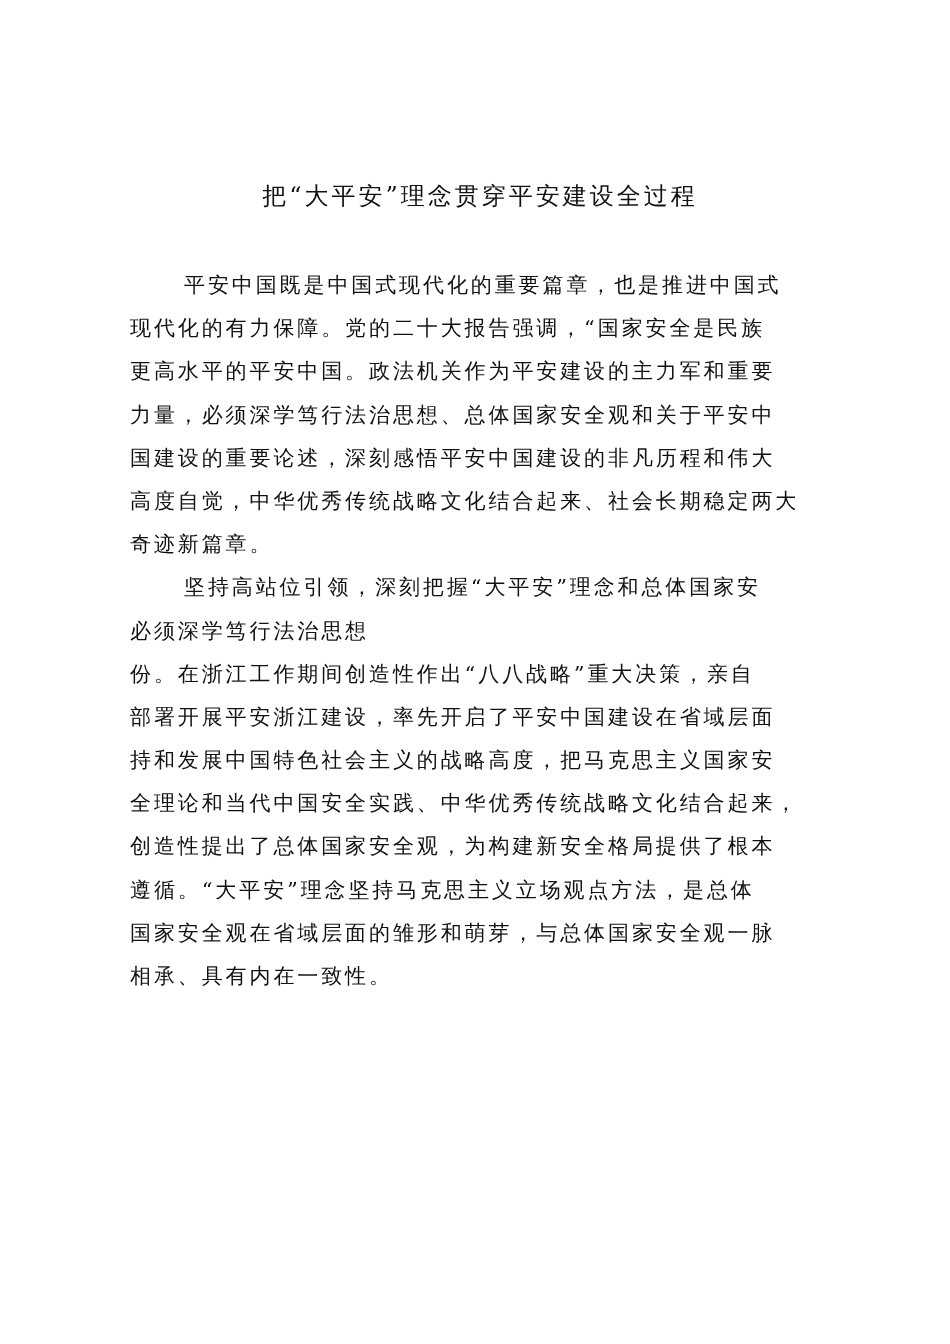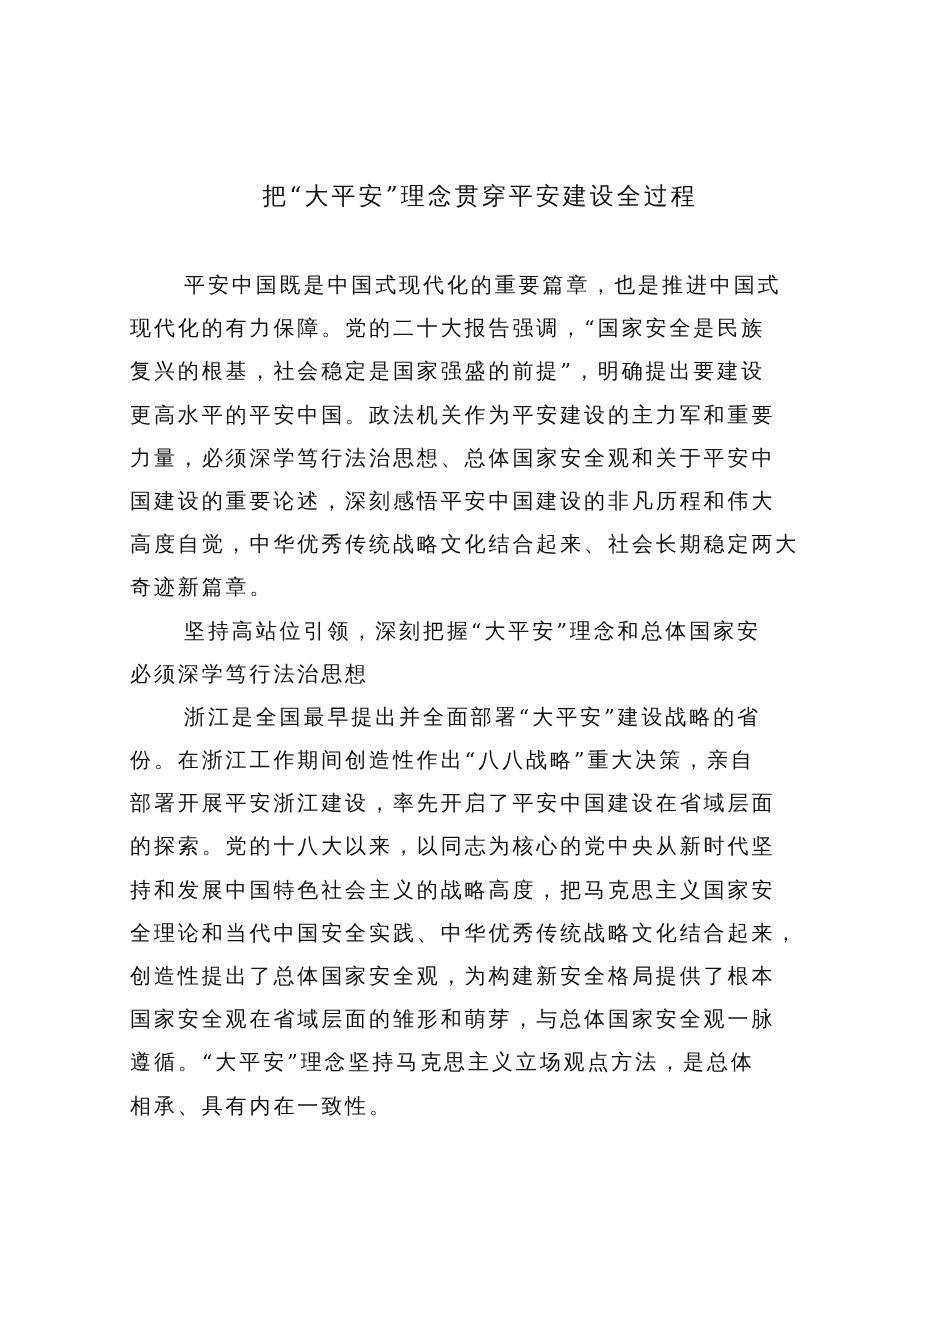--- a/index.html
+++ b/index.html
@@ -55,37 +55,34 @@
 </head>
 <body>
 
 <div class="page">
   <div class="title">把“大平安”理念贯穿平安建设全过程</div>
 
   <div class="body-text">
     <div>
       <span class="line indent">平安中国既是中国式现代化的重要篇章，也是推进中国式</span>
       <span class="line">现代化的有力保障。党的二十大报告强调，“国家安全是民族</span>
-      <span class="line">复兴的根基，社会稳定是国家强盛的前提”，明确提出要建设</span>
       <span class="line">更高水平的平安中国。政法机关作为平安建设的主力军和重要</span>
       <span class="line">力量，必须深学笃行法治思想、总体国家安全观和关于平安中</span>
       <span class="line">国建设的重要论述，深刻感悟平安中国建设的非凡历程和伟大</span>
       <span class="line">高度自觉，中华优秀传统战略文化结合起来、社会长期稳定两大</span>
       <span class="line">奇迹新篇章。</span>
     </div>
     <div>
       <span class="line indent">坚持高站位引领，深刻把握“大平安”理念和总体国家安</span>
       <span class="line">必须深学笃行法治思想</span>
     </div>
     <div>
-      <span class="line indent">浙江是全国最早提出并全面部署“大平安”建设战略的省</span>
       <span class="line">份。在浙江工作期间创造性作出“八八战略”重大决策，亲自</span>
       <span class="line">部署开展平安浙江建设，率先开启了平安中国建设在省域层面</span>
-      <span class="line">的探索。党的十八大以来，以同志为核心的党中央从新时代坚</span>
       <span class="line">持和发展中国特色社会主义的战略高度，把马克思主义国家安</span>
       <span class="line">全理论和当代中国安全实践、中华优秀传统战略文化结合起来，</span>
       <span class="line">创造性提出了总体国家安全观，为构建新安全格局提供了根本</span>
+      <span class="line">遵循。“大平安”理念坚持马克思主义立场观点方法，是总体</span>
       <span class="line">国家安全观在省域层面的雏形和萌芽，与总体国家安全观一脉</span>
-      <span class="line">遵循。“大平安”理念坚持马克思主义立场观点方法，是总体</span>
       <span class="line">相承、具有内在一致性。</span>
     </div>
   </div>
 </div>
 
 </body></html>

